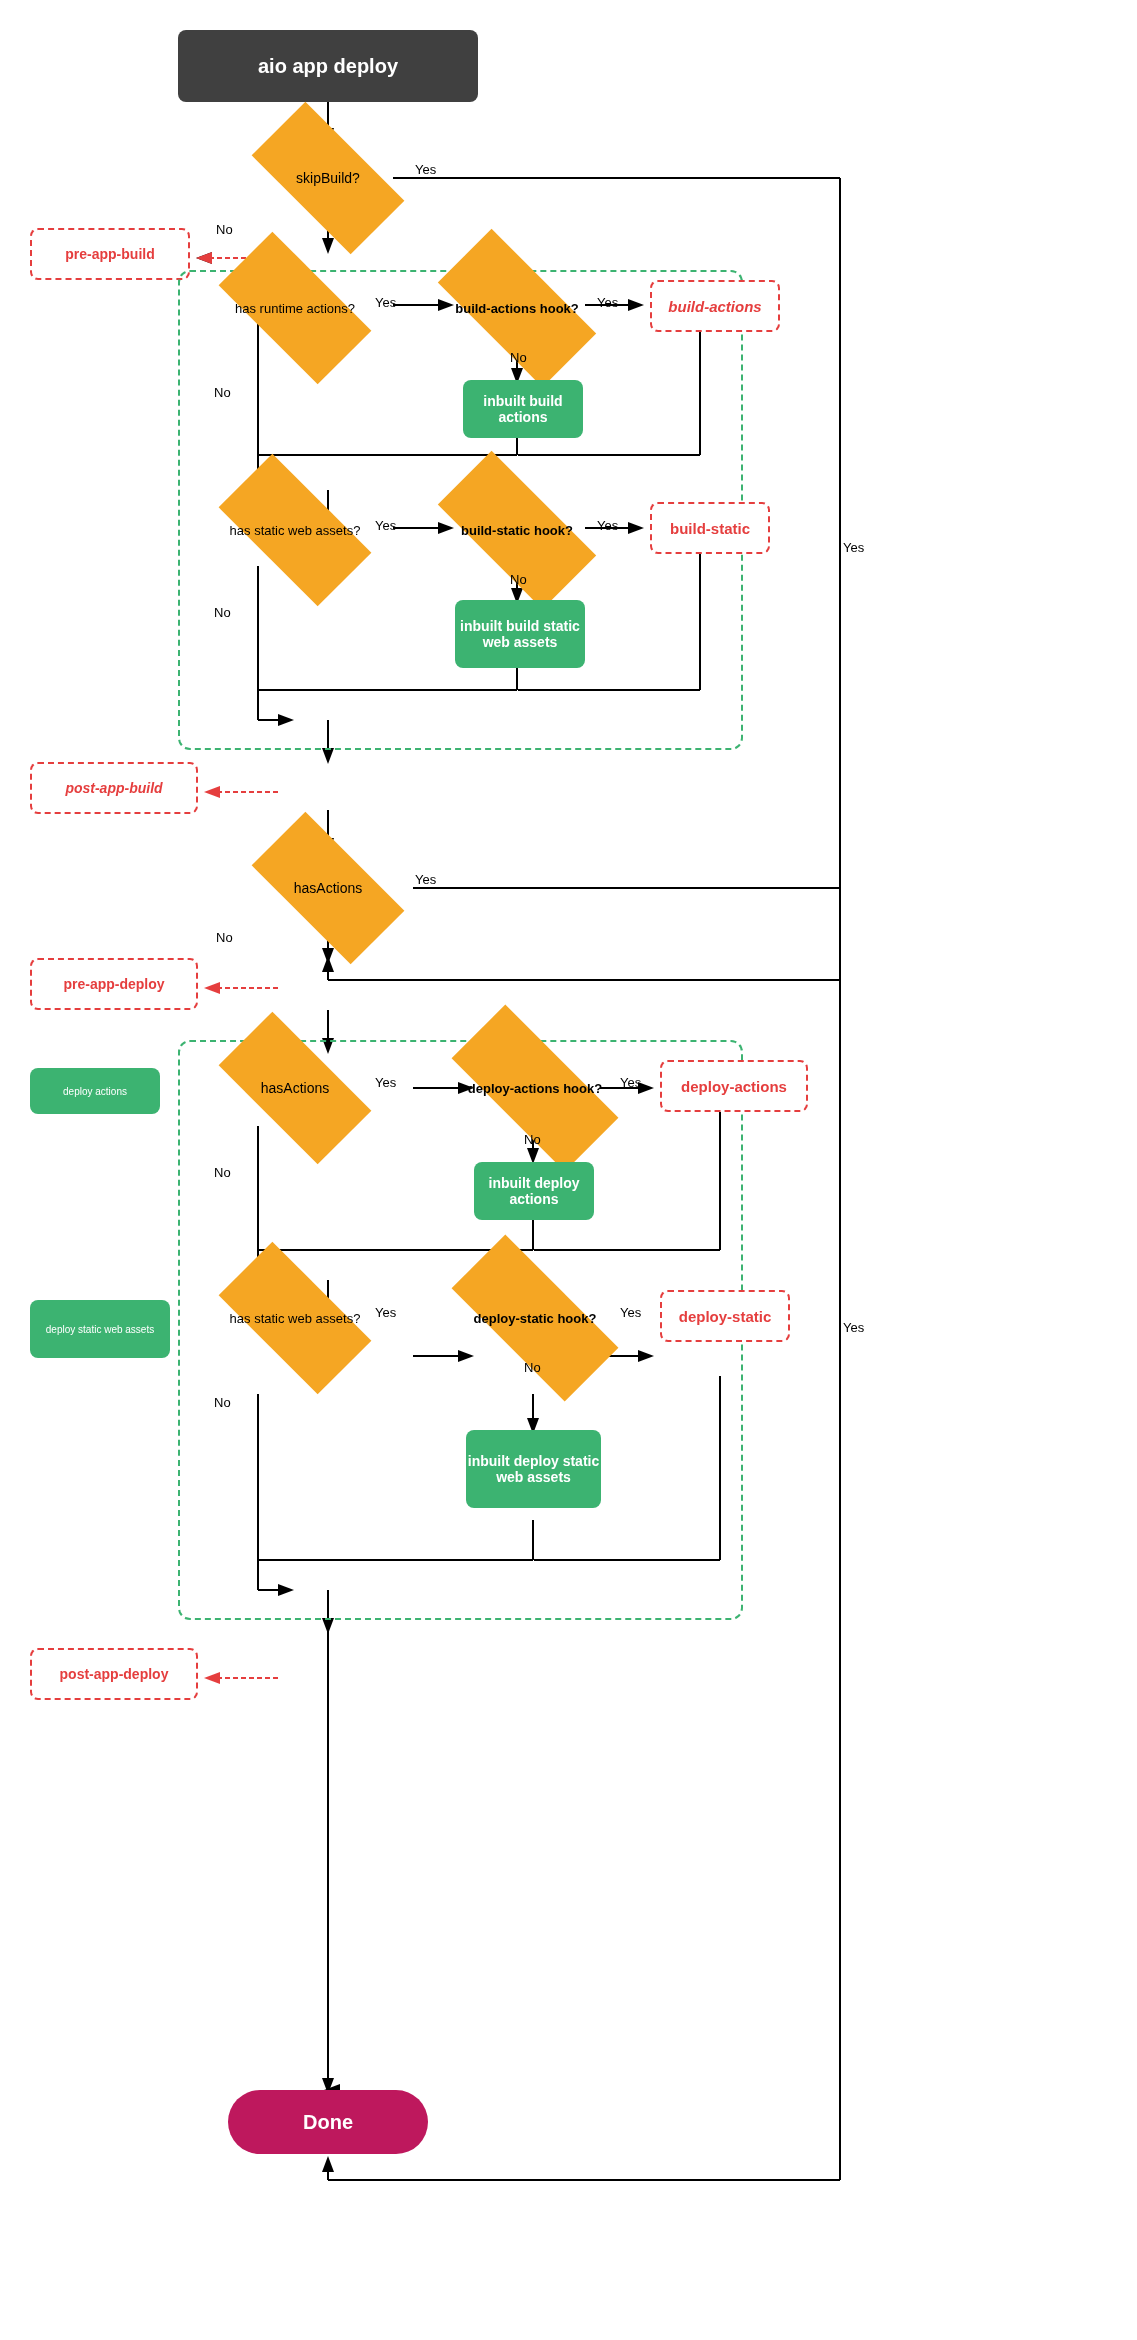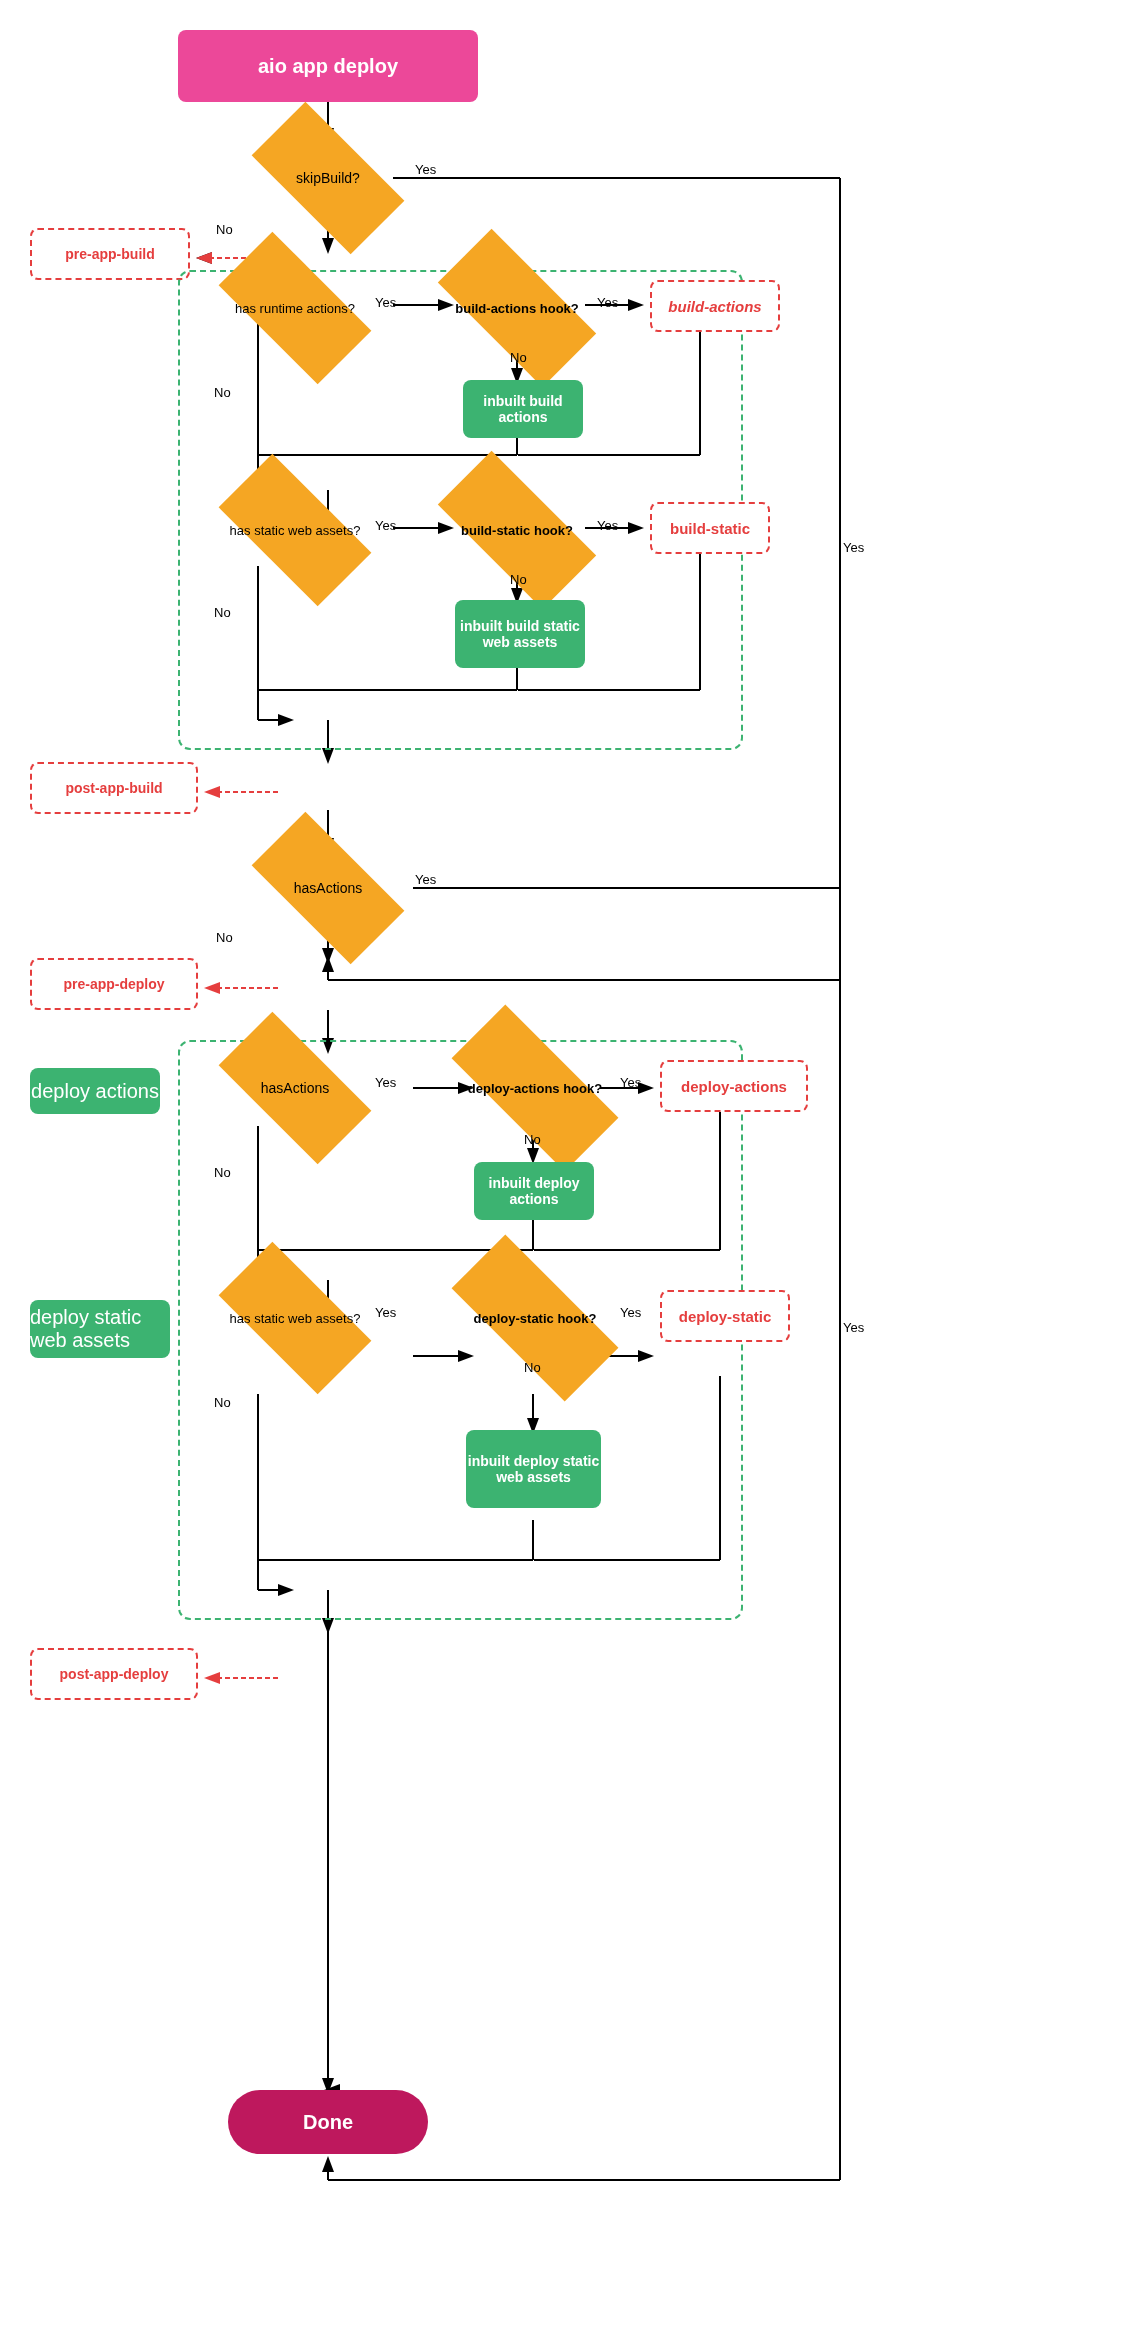--- a/index.html
+++ b/index.html
@@ -20,21 +20,21 @@
     .node {
       position: absolute;
       display: flex;
       align-items: center;
       justify-content: center;
       text-align: center;
       font-size: 15px;
       font-weight: bold;
     }
     .rect-dark {
-      background: #ec4899;
+      background: #404040;
       color: #fff;
       border-radius: 8px;
       font-size: 18px;
       font-weight: bold;
     }
     .diamond-wrapper {
       position: absolute;
       display: flex;
       align-items: center;
       justify-content: center;
@@ -100,24 +100,25 @@
       position: absolute;
       font-size: 13px;
       color: #000;
     }
     
     .side-label-green {
       position: absolute;
       background: #3cb371;
       color: #fff;
       border-radius: 8px;
-      font-size: 20px;
+      font-size: 10px;
       display: flex;
       align-items: center;
       justify-content: center;
+      text-align: center;
     }
   </style>
 </head>
 <body>
 
 <div class="diagram-container">
 
   <svg class="arrows-svg">
     <defs>
       <marker id="arrow" markerWidth="8" markerHeight="8" refX="6" refY="3" orient="auto">
@@ -302,21 +303,21 @@
   </div>
 
   <div class="node green-rect" style="left:455px; top:600px; width:130px; height:68px;">
     <span>inbuilt
 build static web
 assets</span>
   </div>
 
   <div class="arrow-label" style="left:843px; top:540px;">Yes</div>
 
-  <div class="hook-label" style="left:30px; top:762px; width:168px; height:52px; font-size:14px;">
+  <div class="hook-label" style="left:30px; top:762px; width:168px; height:52px; font-size:14px;font-style:italic;">
     <span>post-app-build</span>
   </div>
   <svg style="position:absolute;top:782px;left:198px;width:90px;height:20px;pointer-events:none;">
     <defs>
       <marker id="arrow-red2" markerWidth="8" markerHeight="8" refX="6" refY="3" orient="auto">
         <path d="M0,0 L0,6 L8,3 z" fill="#e53e3e"></path>
       </marker>
     </defs>
     <line x1="80" y1="10" x2="10" y2="10" stroke="#e53e3e" stroke-width="2" stroke-dasharray="5,3" marker-end="url(#arrow-red2)"></line>
   </svg>

